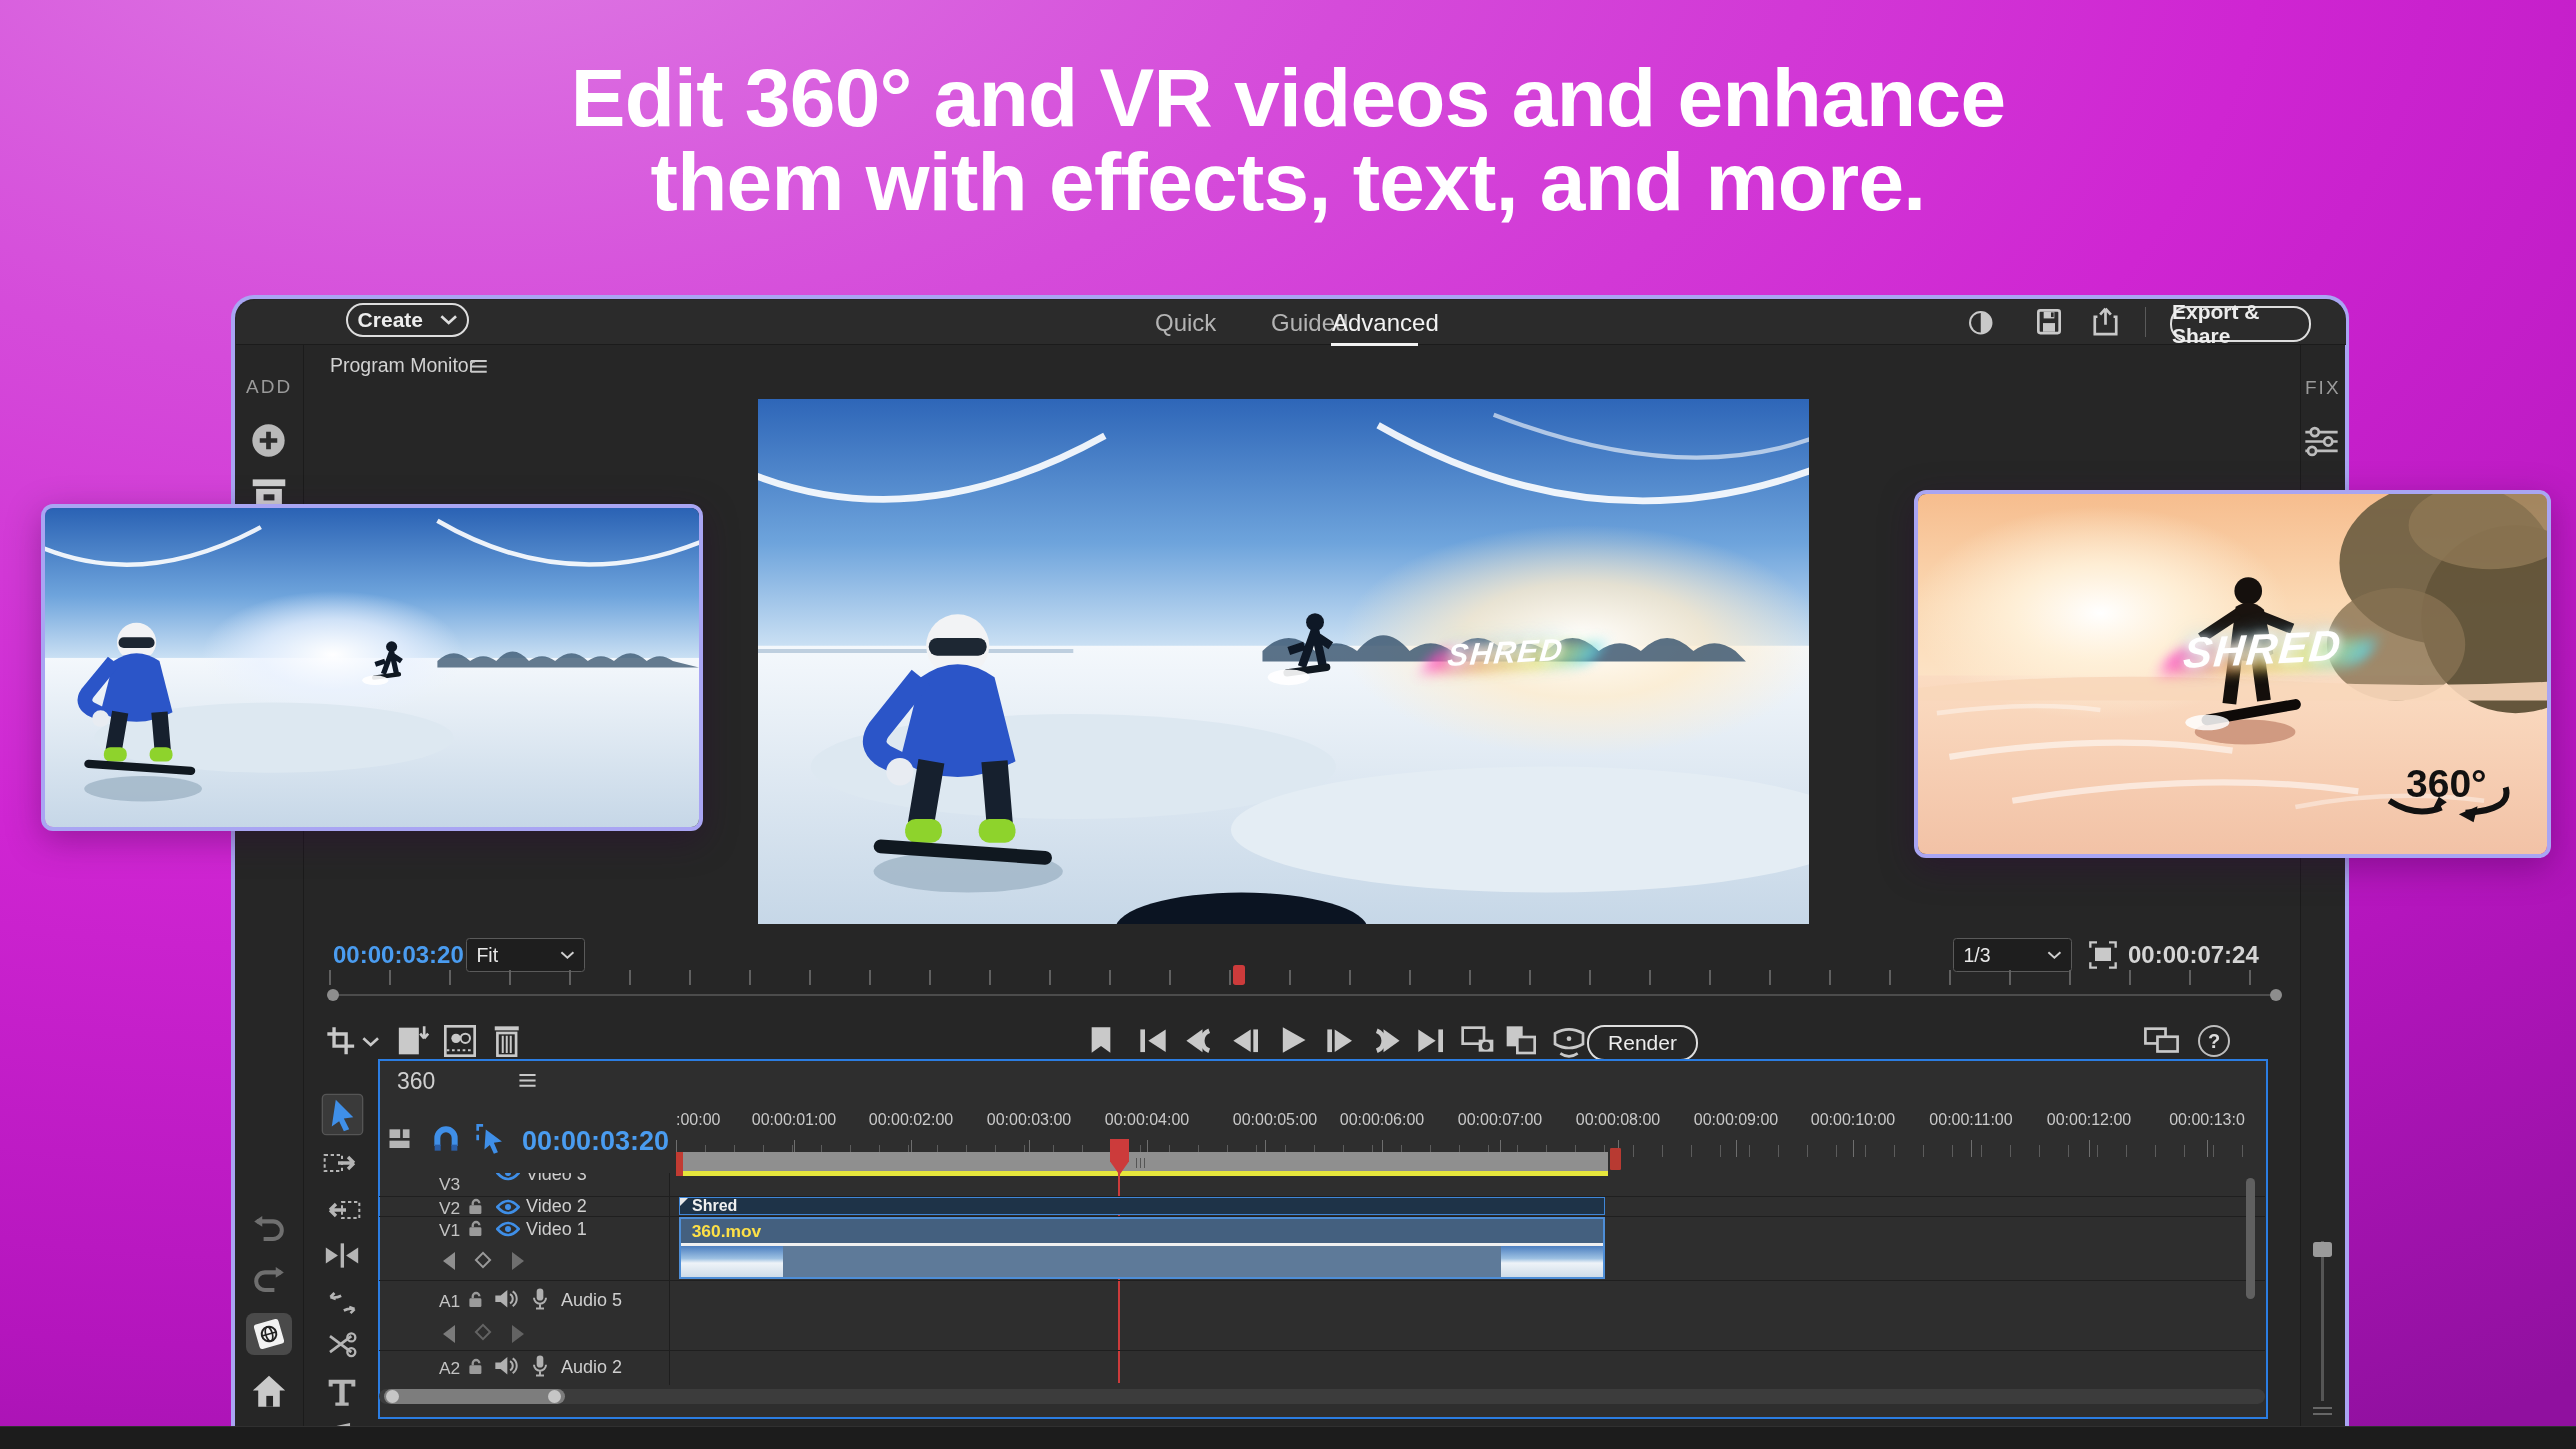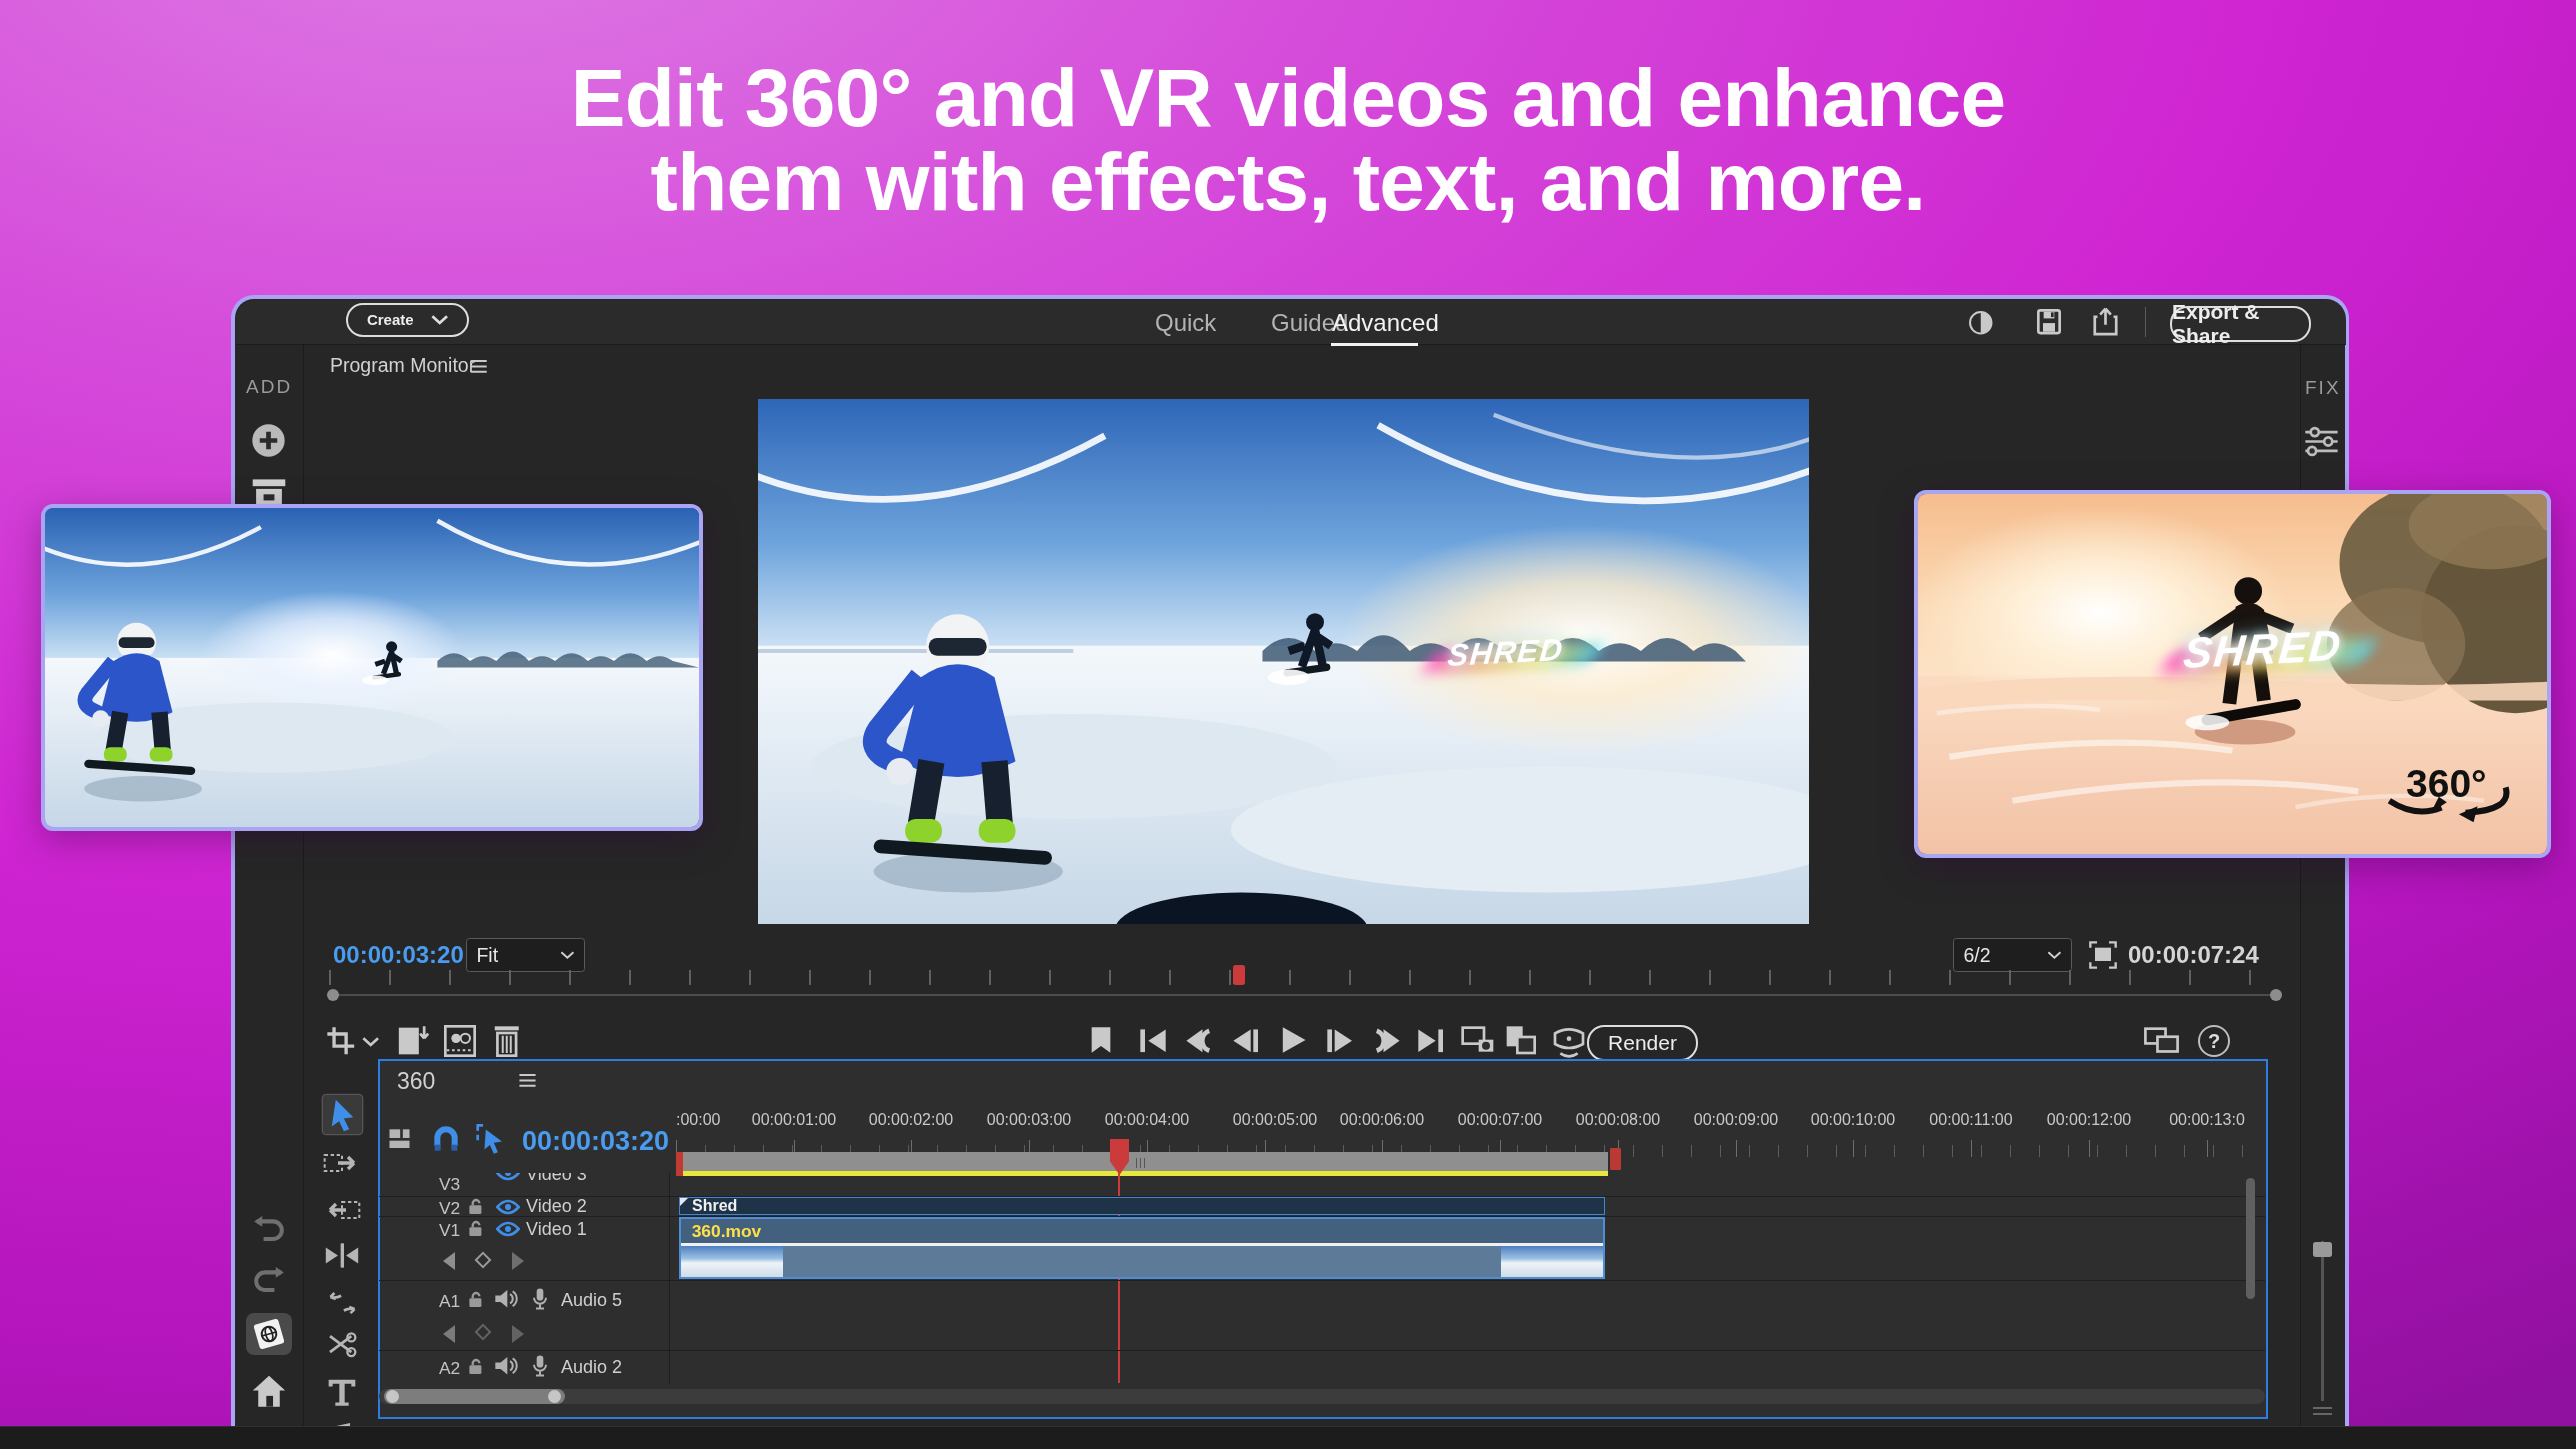--- a/index.html
+++ b/index.html
@@ -52,21 +52,21 @@
 <div id="stage">
 
   <div class="headline">
     <div>Edit 360° and VR videos and enhance</div>
     <div>them with effects, text, and more.</div>
   </div>
 
   <div id="app"></div>
 
   <div class="topbar"></div>
-  <div class="pill" style="left:346px;top:303px;width:119px;height:29.5px;font-size:15px;gap:17px;">
+  <div class="pill" style="left:346px;top:303px;width:119px;height:29.5px;font-size:21px;gap:17px;">
     <span>Create</span>
     <svg class="ic" width="17.4" height="10" viewBox="0 0 26 15">
         <polyline points="2,2 13,12 24,2" fill="none" stroke="#dedede" stroke-width="4"></polyline>
       </svg>
   </div>
   <span class="tab" style="left:1155px;">Quick</span>
   <span class="tab" style="left:1271px;">Guided</span>
   <span class="tab active" style="left:1332px;">Advanced</span>
   <div class="tab-underline" style="left:1331px;top:343px;width:87px;"></div>
 
@@ -191,21 +191,21 @@
 
   <span class="abs tc blue" style="left:333px;top:941px;">00:00:03:20</span>
   <div class="dd" style="left:466px;top:938px;width:119px;">
     <span>Fit</span>
       <span class="grow"></span>
     <svg class="ic" width="14.8" height="8.7" viewBox="0 0 22 13">
         <polyline points="2,2 11,10 20,2" fill="none" stroke="#cfcfcf" stroke-width="3"></polyline>
       </svg>
   </div>
   <div class="dd" style="left:1953px;top:938px;width:119px;">
-    <span>6/2</span>
+    <span>1/3</span>
       <span class="grow"></span>
     <svg class="ic" width="14.8" height="8.7" viewBox="0 0 22 13">
         <polyline points="2,2 11,10 20,2" fill="none" stroke="#cfcfcf" stroke-width="3"></polyline>
       </svg>
   </div>
   <svg class="abs ic" style="left:2089px;top:941px;" width="28" height="28" viewBox="0 0 42 42">
     <path d="M2,10 v-8 h10 M30,2 h10 v8 M40,32 v8 h-10 M12,40 H2 v-8" fill="none" stroke="#c9c9c9" stroke-width="3.5"></path>
     <rect x="9" y="10" width="24" height="20" fill="#c9c9c9"></rect>
     </svg>
   <span class="abs tc" style="left:2128px;top:941px;color:#d5d5d5;">00:00:07:24</span>

